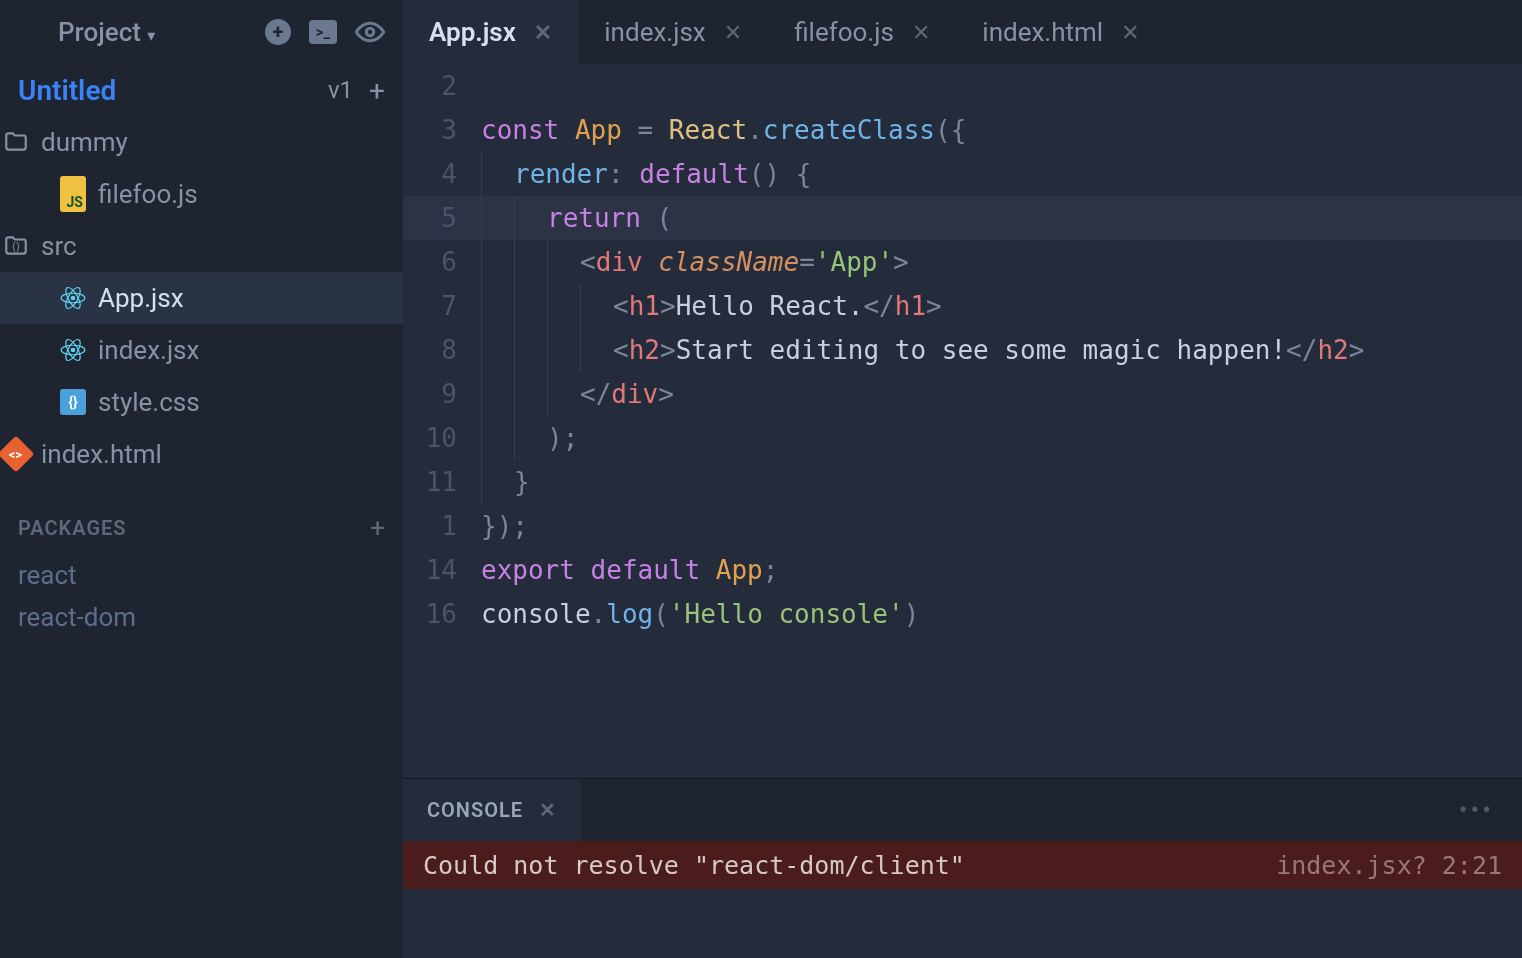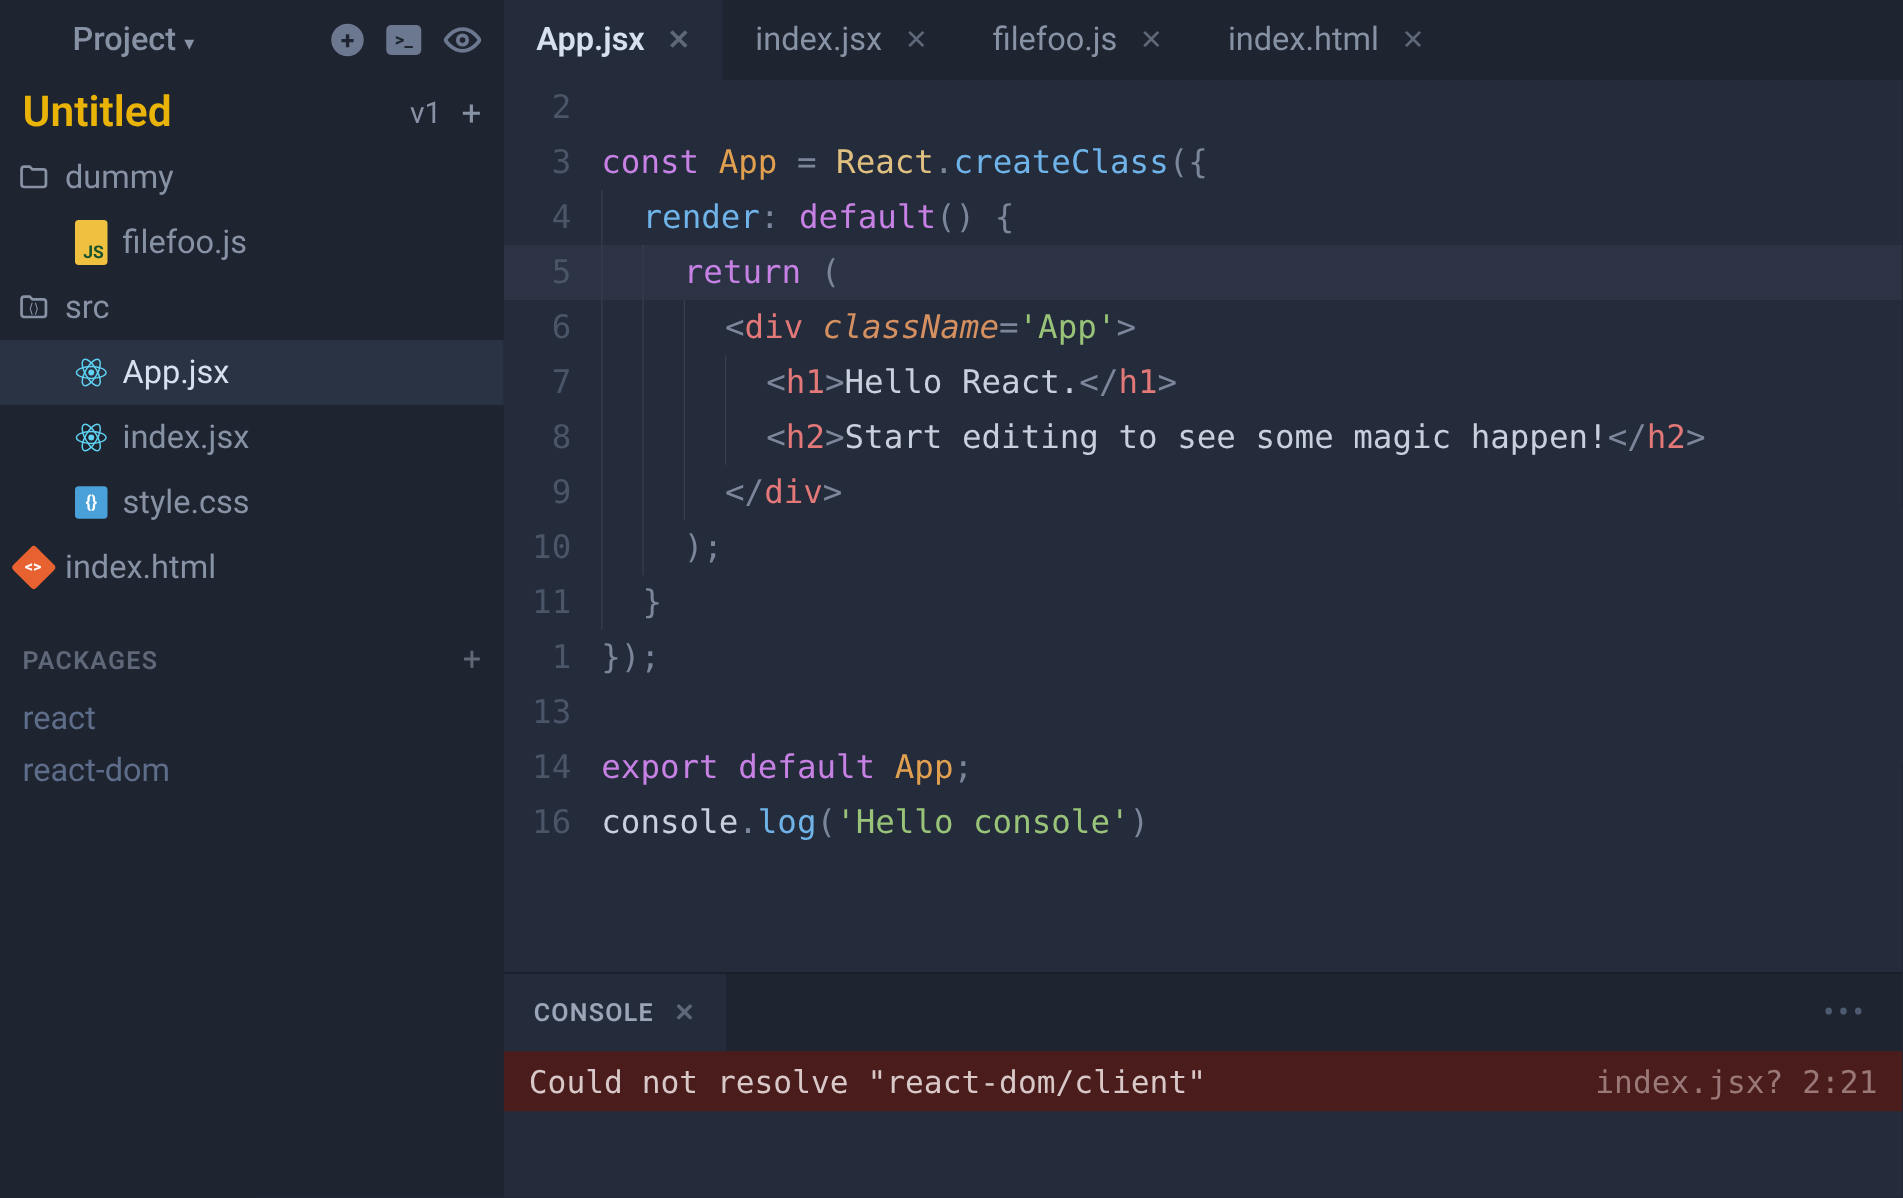--- a/index.html
+++ b/index.html
@@ -17,23 +17,23 @@
 .tab-bar { flex:1; display:flex; background:#1e2430; }
 .tab { display:flex; align-items:center; gap:18px; padding:0 26px; font-size:26px; color:#8892a5; border-right:0px solid transparent; }
 .tab.active { background:#242b3a; color:#d7e0ee; font-weight:600; }
 .tab .x { color:#5e6878; font-size:22px; }
 .main { display:flex; flex:1; overflow:hidden; }
 .sidebar { width:403px; display:flex; flex-direction:column; font-size:26px; }
 .sb-row { display:flex; align-items:center; padding:0 18px; height:52px; gap:12px; color:#8892a5; }
 .sb-row.section { justify-content:space-between; }
 .sb-row.file { cursor:pointer; }
 .sb-row.file.indent1 { padding-left:60px; }
-.sb-row.file.indent0 { padding-left:14px; }
+.sb-row.file.indent0 { padding-left:3px; }
 .sb-row.selected { background:#2a3344; color:#d7e0ee; }
-.section-title { color:#eab308; font-size:34px; font-weight:600; }
+.section-title { color:#3b82f6; font-size:28px; font-weight:600; }
 .section-title.small { font-size:20px; letter-spacing:1px; color:#5e6878; }
 .ver { color:#8892a5; font-size:24px; }
 .icon { display:inline-flex; align-items:center; justify-content:center; }
 .folder-icon svg { width:26px; height:26px; fill:none; stroke:#8892a5; stroke-width:2; }
 .js-icon { width:26px; height:36px; background:#f0c040; color:#14532d; font-size:14px; font-weight:700; display:flex; align-items:flex-end; justify-content:flex-end; padding:2px 3px; border-radius:3px; }
 .react-icon svg { width:26px; height:26px; }
 .css-icon { width:26px; height:26px; background:#4aa0d8; color:#fff; font-size:14px; font-weight:700; display:flex; align-items:center; justify-content:center; border-radius:3px; }
 .html-icon { width:26px; height:26px; background:#e86130; display:flex; align-items:center; justify-content:center; border-radius:3px; transform:rotate(45deg); }
 .html-icon span{ transform:rotate(-45deg); font-size:13px; color:#fff; font-weight:700;}
 .pkg { color:#5e6d8a; font-size:26px; padding:6px 18px; }
@@ -197,21 +197,20 @@
         <div class="code-line"><div class="gutter">3</div><div class="code"><span class="k-purple">const </span><span class="k-orange">App</span><span class="k-punc"> = </span><span class="k-class">React</span><span class="k-punc">.</span><span class="k-fn">createClass</span><span class="k-punc">({</span></div></div>
         <div class="code-line"><div class="gutter">4</div><div class="code"><span class="indent-guide"></span><span class="k-fn">render</span><span class="k-punc">: </span><span class="k-purple">default</span><span class="k-punc">() {</span></div></div>
         <div class="code-line hl"><div class="gutter">5</div><div class="code"><span class="indent-guide"></span><span class="indent-guide"></span><span class="k-purple">return</span><span class="k-punc"> (</span></div></div>
         <div class="code-line"><div class="gutter">6</div><div class="code"><span class="indent-guide"></span><span class="indent-guide"></span><span class="indent-guide"></span><span class="k-punc">&lt;</span><span class="k-red">div</span><span class="k-white"> </span><span class="k-attr">className</span><span class="k-punc">=</span><span class="k-str">'App'</span><span class="k-punc">&gt;</span></div></div>
         <div class="code-line"><div class="gutter">7</div><div class="code"><span class="indent-guide"></span><span class="indent-guide"></span><span class="indent-guide"></span><span class="indent-guide"></span><span class="k-punc">&lt;</span><span class="k-red">h1</span><span class="k-punc">&gt;</span><span class="k-white">Hello React.</span><span class="k-punc">&lt;/</span><span class="k-red">h1</span><span class="k-punc">&gt;</span></div></div>
         <div class="code-line"><div class="gutter">8</div><div class="code"><span class="indent-guide"></span><span class="indent-guide"></span><span class="indent-guide"></span><span class="indent-guide"></span><span class="k-punc">&lt;</span><span class="k-red">h2</span><span class="k-punc">&gt;</span><span class="k-white">Start editing to see some magic happen!</span><span class="k-punc">&lt;/</span><span class="k-red">h2</span><span class="k-punc">&gt;</span></div></div>
         <div class="code-line"><div class="gutter">9</div><div class="code"><span class="indent-guide"></span><span class="indent-guide"></span><span class="indent-guide"></span><span class="k-punc">&lt;/</span><span class="k-red">div</span><span class="k-punc">&gt;</span></div></div>
         <div class="code-line"><div class="gutter">10</div><div class="code"><span class="indent-guide"></span><span class="indent-guide"></span><span class="k-punc">);</span></div></div>
         <div class="code-line"><div class="gutter">11</div><div class="code"><span class="indent-guide"></span><span class="k-punc">}</span></div></div>
         <div class="code-line"><div class="gutter">1</div><div class="code"><span class="k-punc">});</span></div></div>
-        <div class="code-line"><div class="gutter">13</div><div class="code"></div></div>
         <div class="code-line"><div class="gutter">14</div><div class="code"><span class="k-purple">export </span><span class="k-purple">default </span><span class="k-orange">App</span><span class="k-punc">;</span></div></div>
         <div class="code-line"><div class="gutter">16</div><div class="code"><span class="k-white">console</span><span class="k-punc">.</span><span class="k-fn">log</span><span class="k-punc">(</span><span class="k-str">'Hello console'</span><span class="k-punc">)</span></div></div>
       </div>
     <div class="console-wrap">
       <div class="console-tabs">
         <div class="console-tab">
           <span>CONSOLE</span>
           <span class="x" style="color:#5e6878;">✕</span>
         </div>
         <div class="console-more">•••</div>

